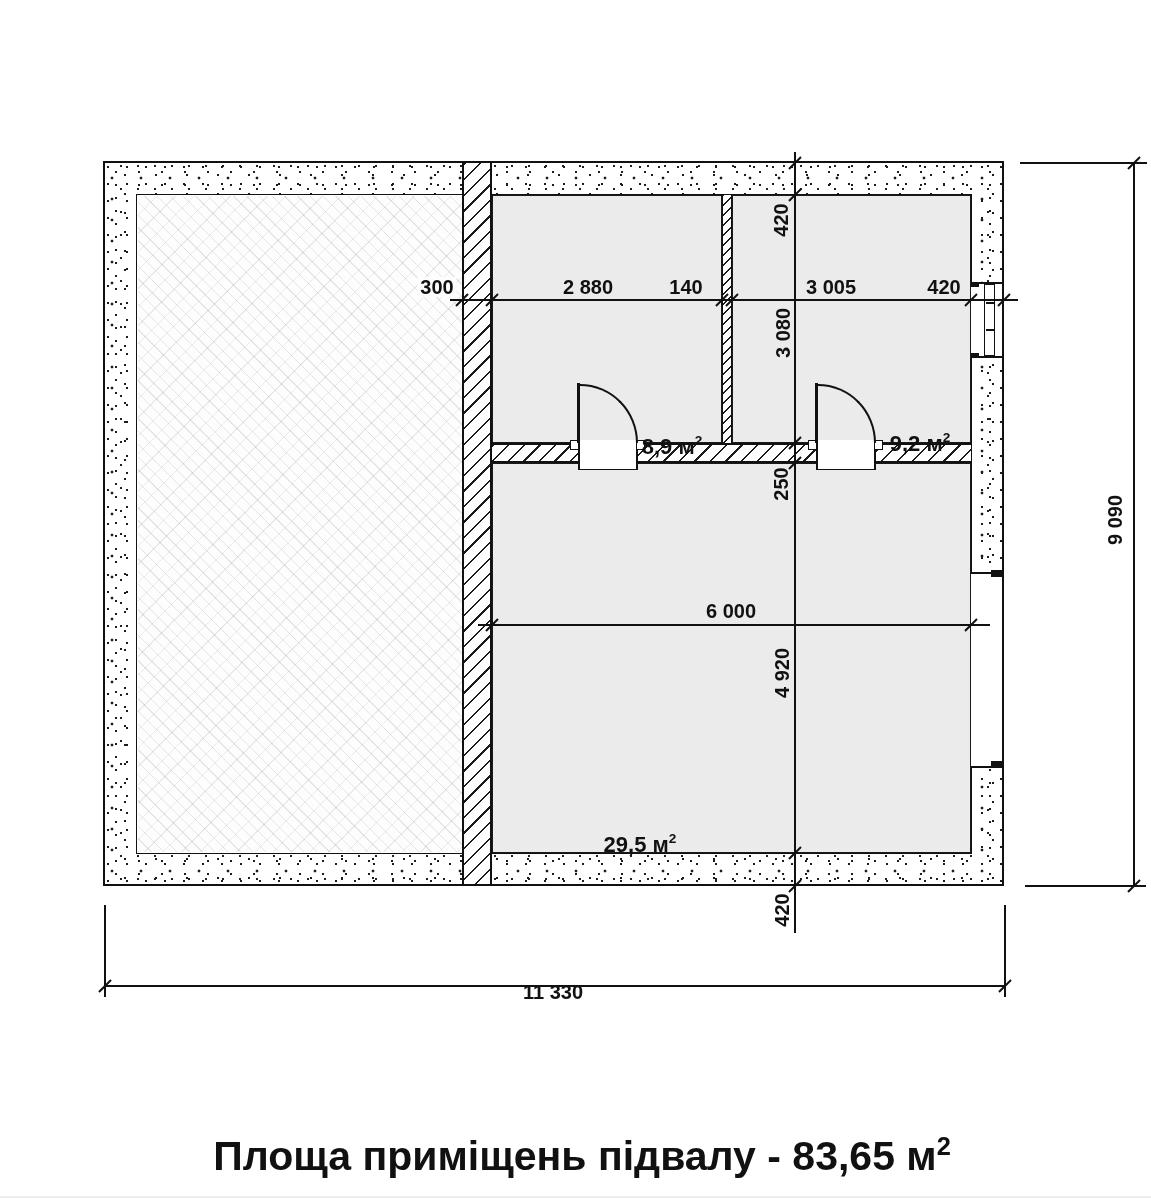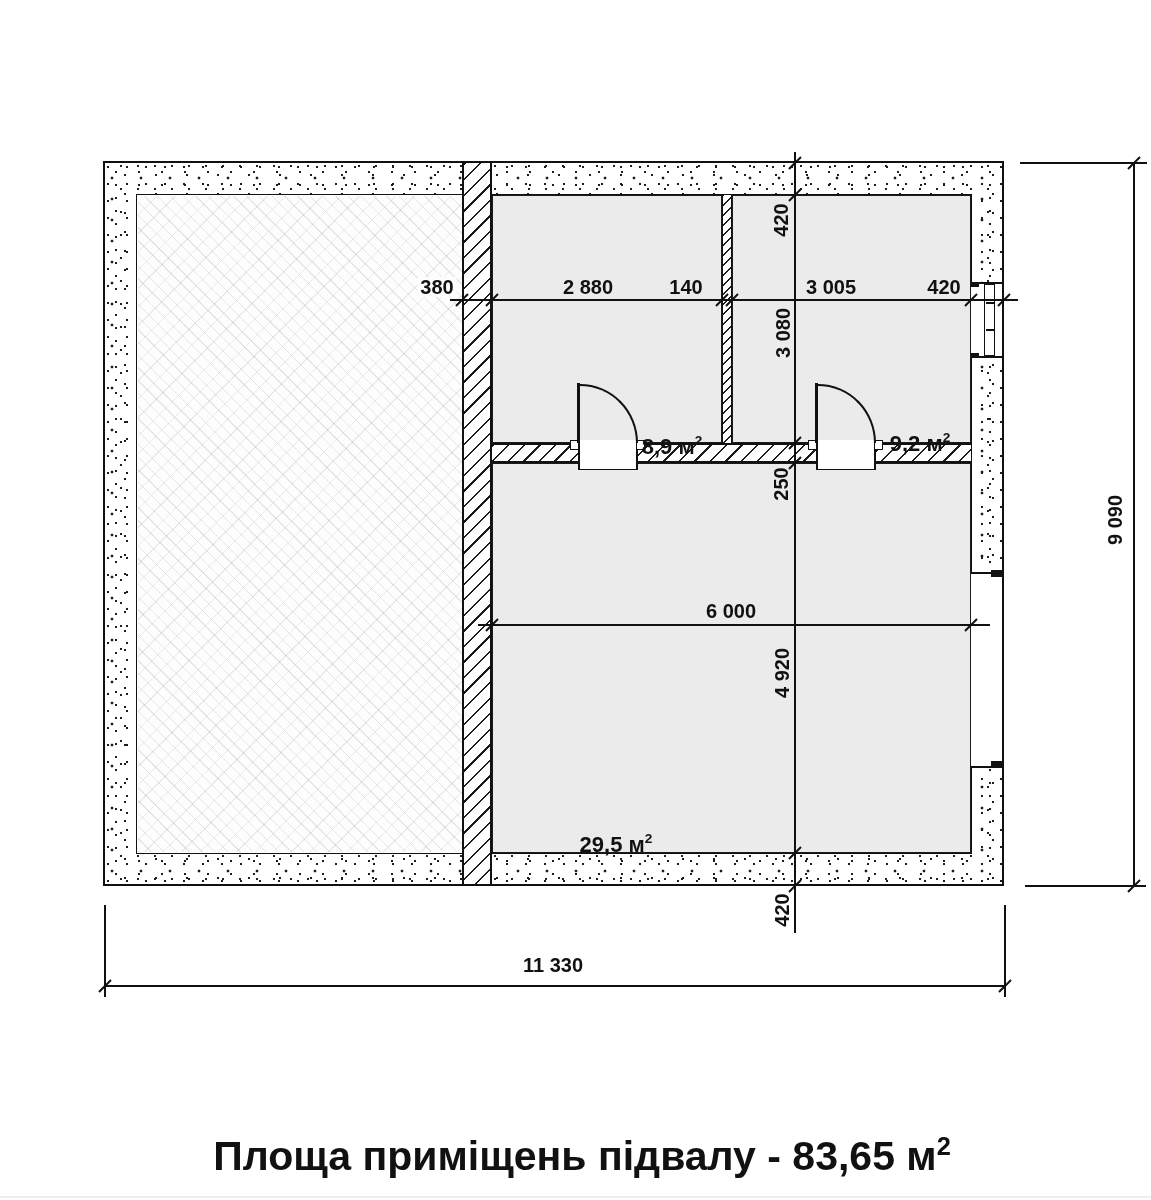--- a/index.html
+++ b/index.html
@@ -117,43 +117,43 @@
   <div class="dline" style="left:450px;top:299px;width:568px;height:1.5px;"></div>
   <div class="dline" style="left:794px;top:152px;width:1.5px;height:781px;"></div>
   <div class="dline" style="left:478px;top:624px;width:512px;height:1.5px;"></div>
   <div class="dline" style="left:105px;top:985px;width:901px;height:1.5px;"></div>
   <div class="dline" style="left:1133px;top:162px;width:1.5px;height:724px;"></div>
   <div class="dline" style="left:104px;top:905px;width:1.5px;height:92px;"></div>
   <div class="dline" style="left:1004px;top:905px;width:1.5px;height:92px;"></div>
   <div class="dline" style="left:1020px;top:162px;width:127px;height:1.5px;"></div>
   <div class="dline" style="left:1025px;top:885px;width:121px;height:1.5px;"></div>
 
-  <div class="dim-label boxed" style="left:437px;top:287px;">380</div>
+  <div class="dim-label boxed" style="left:437px;top:287px;">300</div>
   <div class="dim-label" style="left:588px;top:287px;">2 880</div>
   <div class="dim-label" style="left:686px;top:287px;">140</div>
   <div class="dim-label" style="left:831px;top:287px;">3 005</div>
   <div class="dim-label" style="left:944px;top:287px;">420</div>
 
   <div class="dim-label vert" style="left:781px;top:220px;">420</div>
   <div class="dim-label vert" style="left:783px;top:333px;">3 080</div>
   <div class="dim-label vert" style="left:781px;top:484px;">250</div>
   <div class="dim-label vert" style="left:782px;top:673px;">4 920</div>
   <div class="dim-label vert" style="left:782px;top:910px;">420</div>
 
   <div class="dim-label" style="left:731px;top:611px;">6 000</div>
-  <div class="dim-label" style="left:553px;top:965px;text-align:center;">11 330</div>
+  <div class="dim-label" style="left:553px;top:992px;text-align:center;">11 330</div>
   <div class="dim-label vert" style="left:1115px;top:520px;">9 090</div>
 
   <div class="room-label" style="left:672px;top:414px;">
     <span>8,9 м</span><sup>2</sup>
   </div>
   <div class="room-label" style="left:920px;top:411px;">
     <span>9,2 м</span><sup>2</sup>
   </div>
-  <div class="room-label" style="left:616px;top:812px;">
+  <div class="room-label" style="left:640px;top:812px;">
     <span>29,5 м</span><sup>2</sup>
   </div>
 
   <div class="footer">
     <span>Площа приміщень підвалу - 83,65 м</span><sup>2</sup>
   </div>
 
   <div class="abs" style="left:0;top:1196px;width:1151px;height:2px;background:#ededed;"></div>
 <div class="tick" style="left: 462px; top: 300px;"></div>
     <div class="tick" style="left: 492px; top: 300px;"></div>

